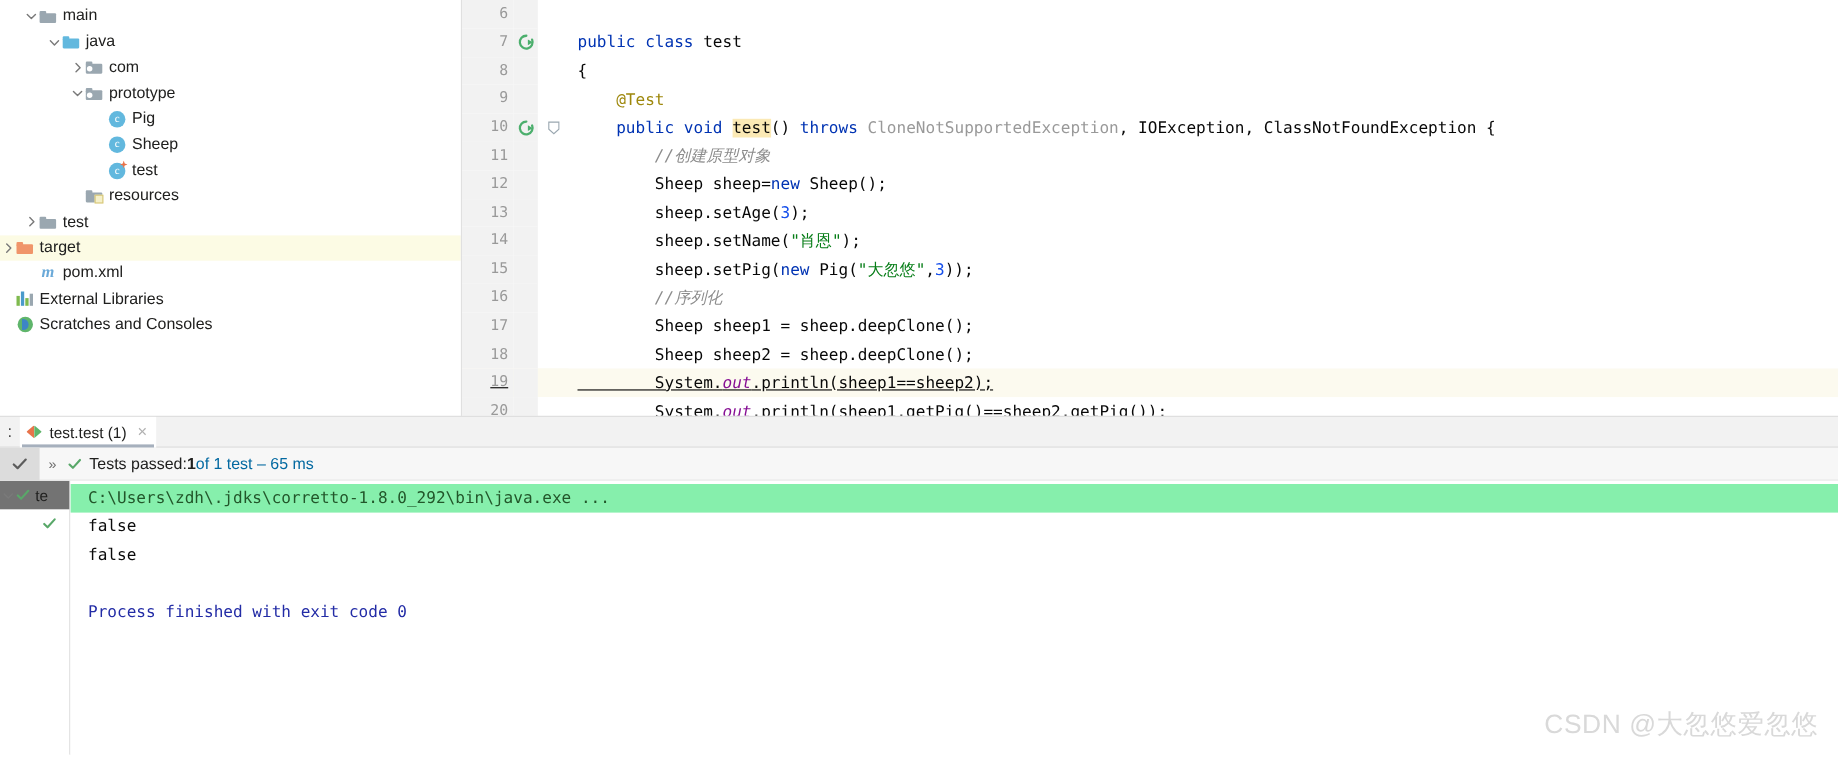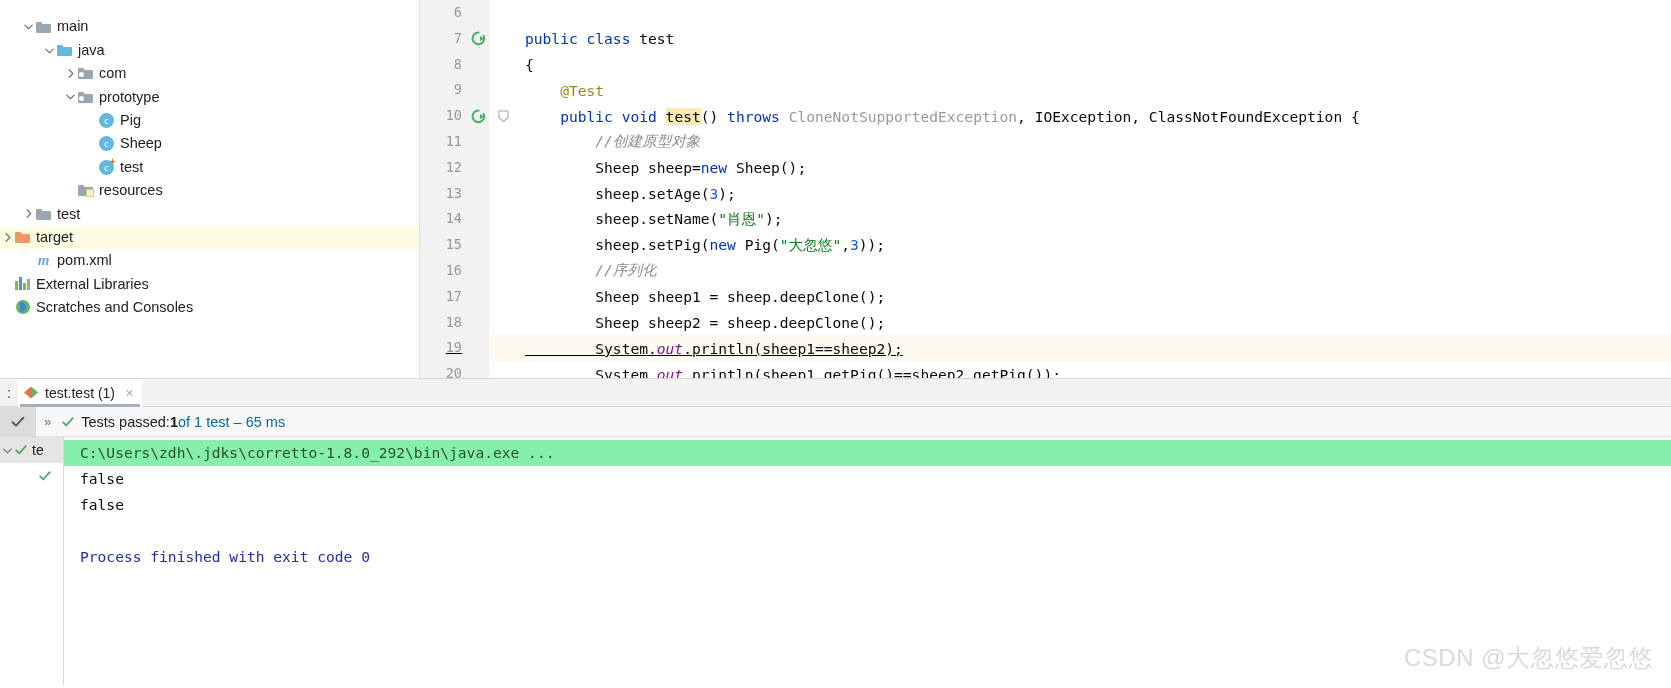--- a/index.html
+++ b/index.html
@@ -13,21 +13,21 @@
   #app {
     position: relative;
     width: 1671px;
     height: 688px;
     background: #ffffff;
   }
 
   
   #project-tree {
     position: absolute;
-    left: 0; top: 15px;
+    left: 0; top: 3px;
     width: 419px; height: 378px;
     background: #ffffff;
     overflow: hidden;
   }
   .tree-row {
     position: relative;
     height: 23.4px;
     display: flex;
     align-items: center;
     font-size: 14.5px;
@@ -243,21 +243,21 @@
     width: 64px; flex: 0 0 auto;
     background: #ffffff;
     border-right: 1px solid #d9d9d9;
     font-size: 14px;
   }
   .ttrow {
     height: 26px; display: flex; align-items: center;
     white-space: nowrap; overflow: hidden;
     color: #20201f;
   }
-  .ttrow.sel { background: #e5e5e5; }
+  .ttrow.sel { background: #737373; }
   #console {
     flex: 1 1 auto;
     position: relative;
     background: #ffffff;
     font-family: "DejaVu Sans Mono", monospace;
     font-size: 14.6px;
     padding-top: 3px;
     overflow: hidden;
   }
   .cline { height: 26px; line-height: 26px; padding-left: 16px; white-space: pre; }

